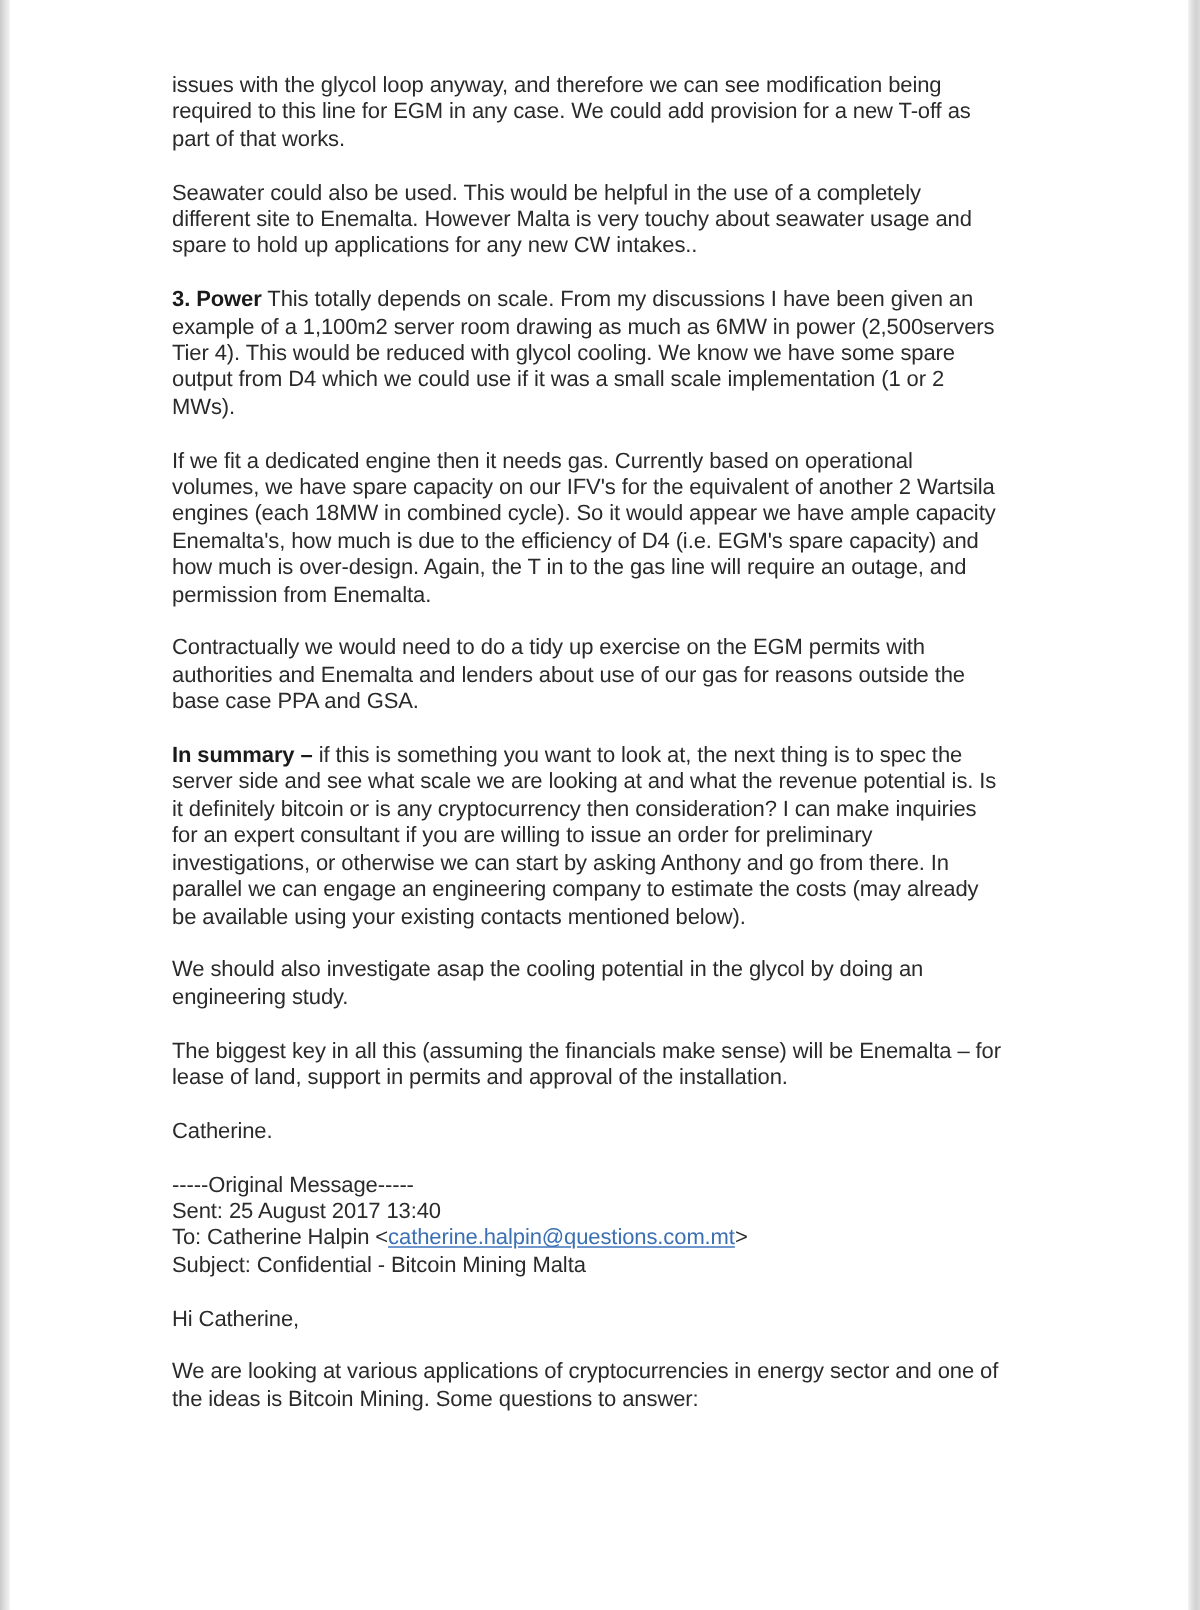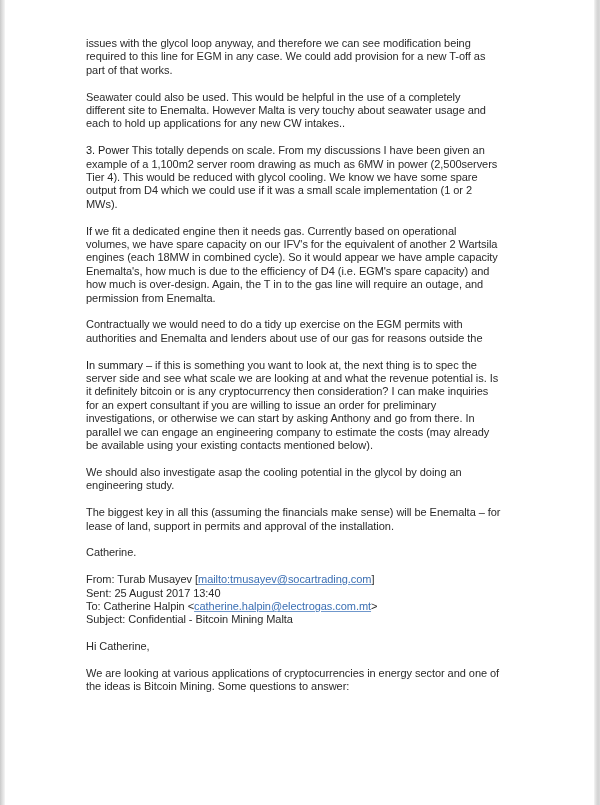--- a/index.html
+++ b/index.html
@@ -38,21 +38,21 @@
     }
     .para {
       margin: 0 0 13.4px 0;
       white-space: normal;
     }
     .para .line {
       display: block;
       white-space: nowrap;
     }
     .bold {
-      font-weight: normal;
+      font-weight: bold;
       color: #1a1a1a;
       text-align: right;
     }
     .link {
       color: #3b6fb3;
       text-decoration: underline;
       text-decoration-color: #6f97cc;
       cursor: pointer;
     }
     .header-block .line {
@@ -70,21 +70,21 @@
 
   <p class="para">
     <span class="line">issues with the glycol loop anyway, and therefore we can see modification being</span>
     <span class="line">required to this line for EGM in any case. We could add provision for a new T-off as</span>
     <span class="line">part of that works.</span>
   </p>
 
   <p class="para">
     <span class="line">Seawater could also be used. This would be helpful in the use of a completely</span>
     <span class="line">different site to Enemalta. However Malta is very touchy about seawater usage and</span>
-    <span class="line">each to hold up applications for any new CW intakes..</span>
+    <span class="line">spare to hold up applications for any new CW intakes..</span>
   </p>
 
   <p class="para">
     <span class="line"><span class="bold">3. Power</span><span> This totally depends on scale. From my discussions I have been given an</span></span>
     <span class="line">example of a 1,100m2 server room drawing as much as 6MW in power (2,500servers</span>
     <span class="line">Tier 4).  This would be reduced with glycol cooling. We know we have some spare</span>
     <span class="line">output from D4 which we could use if it was a small scale implementation (1 or 2</span>
     <span class="line">MWs).</span>
   </p>
 
@@ -93,20 +93,21 @@
     <span class="line">volumes, we have spare capacity on our IFV's for the equivalent of another 2 Wartsila</span>
     <span class="line">engines (each 18MW in combined cycle).  So it would appear we have ample capacity</span>
     <span class="line">Enemalta's, how much is due to the efficiency of D4 (i.e. EGM's spare capacity) and</span>
     <span class="line">how much is over-design.  Again, the T in to the gas line will require an outage, and</span>
     <span class="line">permission from Enemalta.</span>
   </p>
 
   <p class="para">
     <span class="line">Contractually we would need to do a tidy up exercise on the EGM permits with</span>
     <span class="line">authorities and Enemalta and lenders about use of our gas for reasons outside the</span>
+    <span class="line">base case PPA and GSA.</span>
   </p>
 
   <p class="para">
     <span class="line"><span class="bold">In summary –</span><span> if this is something you want to look at, the next thing is to spec the</span></span>
     <span class="line">server side and see what scale we are looking at and what the revenue potential is. Is</span>
     <span class="line"> it definitely bitcoin or is any cryptocurrency then consideration? I can make inquiries</span>
     <span class="line">for an expert consultant if you are willing to issue an order for preliminary</span>
     <span class="line">investigations, or otherwise we can start by asking Anthony and go from there. In</span>
     <span class="line">parallel we can engage an engineering company to estimate the costs (may already</span>
     <span class="line">be available using your existing contacts mentioned below).</span>
@@ -120,23 +121,23 @@
   <p class="para">
     <span class="line">The biggest key in all this (assuming the financials make sense) will be Enemalta – for</span>
     <span class="line">lease of land, support in permits and approval of the installation.</span>
   </p>
 
   <p class="para">
     <span class="line">Catherine.</span>
   </p>
 
   <div class="para header-block">
-    <span class="line"><span>From: Turab Musayev [</span><a class="link">mailto:tmusayev@socartrading.com</a><span>]</span></span>
+    <span class="line">-----Original Message-----</span>
     <span class="line">Sent: 25 August 2017 13:40</span>
-    <span class="line"><span>To: Catherine Halpin &lt;</span><a class="link">catherine.halpin@electrogas.com.mt</a><span>&gt;</span></span>
+    <span class="line"><span>To: Catherine Halpin &lt;</span><a class="link">catherine.halpin@questions.com.mt</a><span>&gt;</span></span>
     <span class="line">Subject: Confidential - Bitcoin Mining Malta</span>
   </div>
 
   <p class="para">
     <span class="line">Hi Catherine,</span>
   </p>
 
   <p class="para">
     <span class="line">We are looking at various applications of cryptocurrencies in energy sector and one of</span>
     <span class="line">the ideas is Bitcoin Mining. Some questions to answer:</span>

